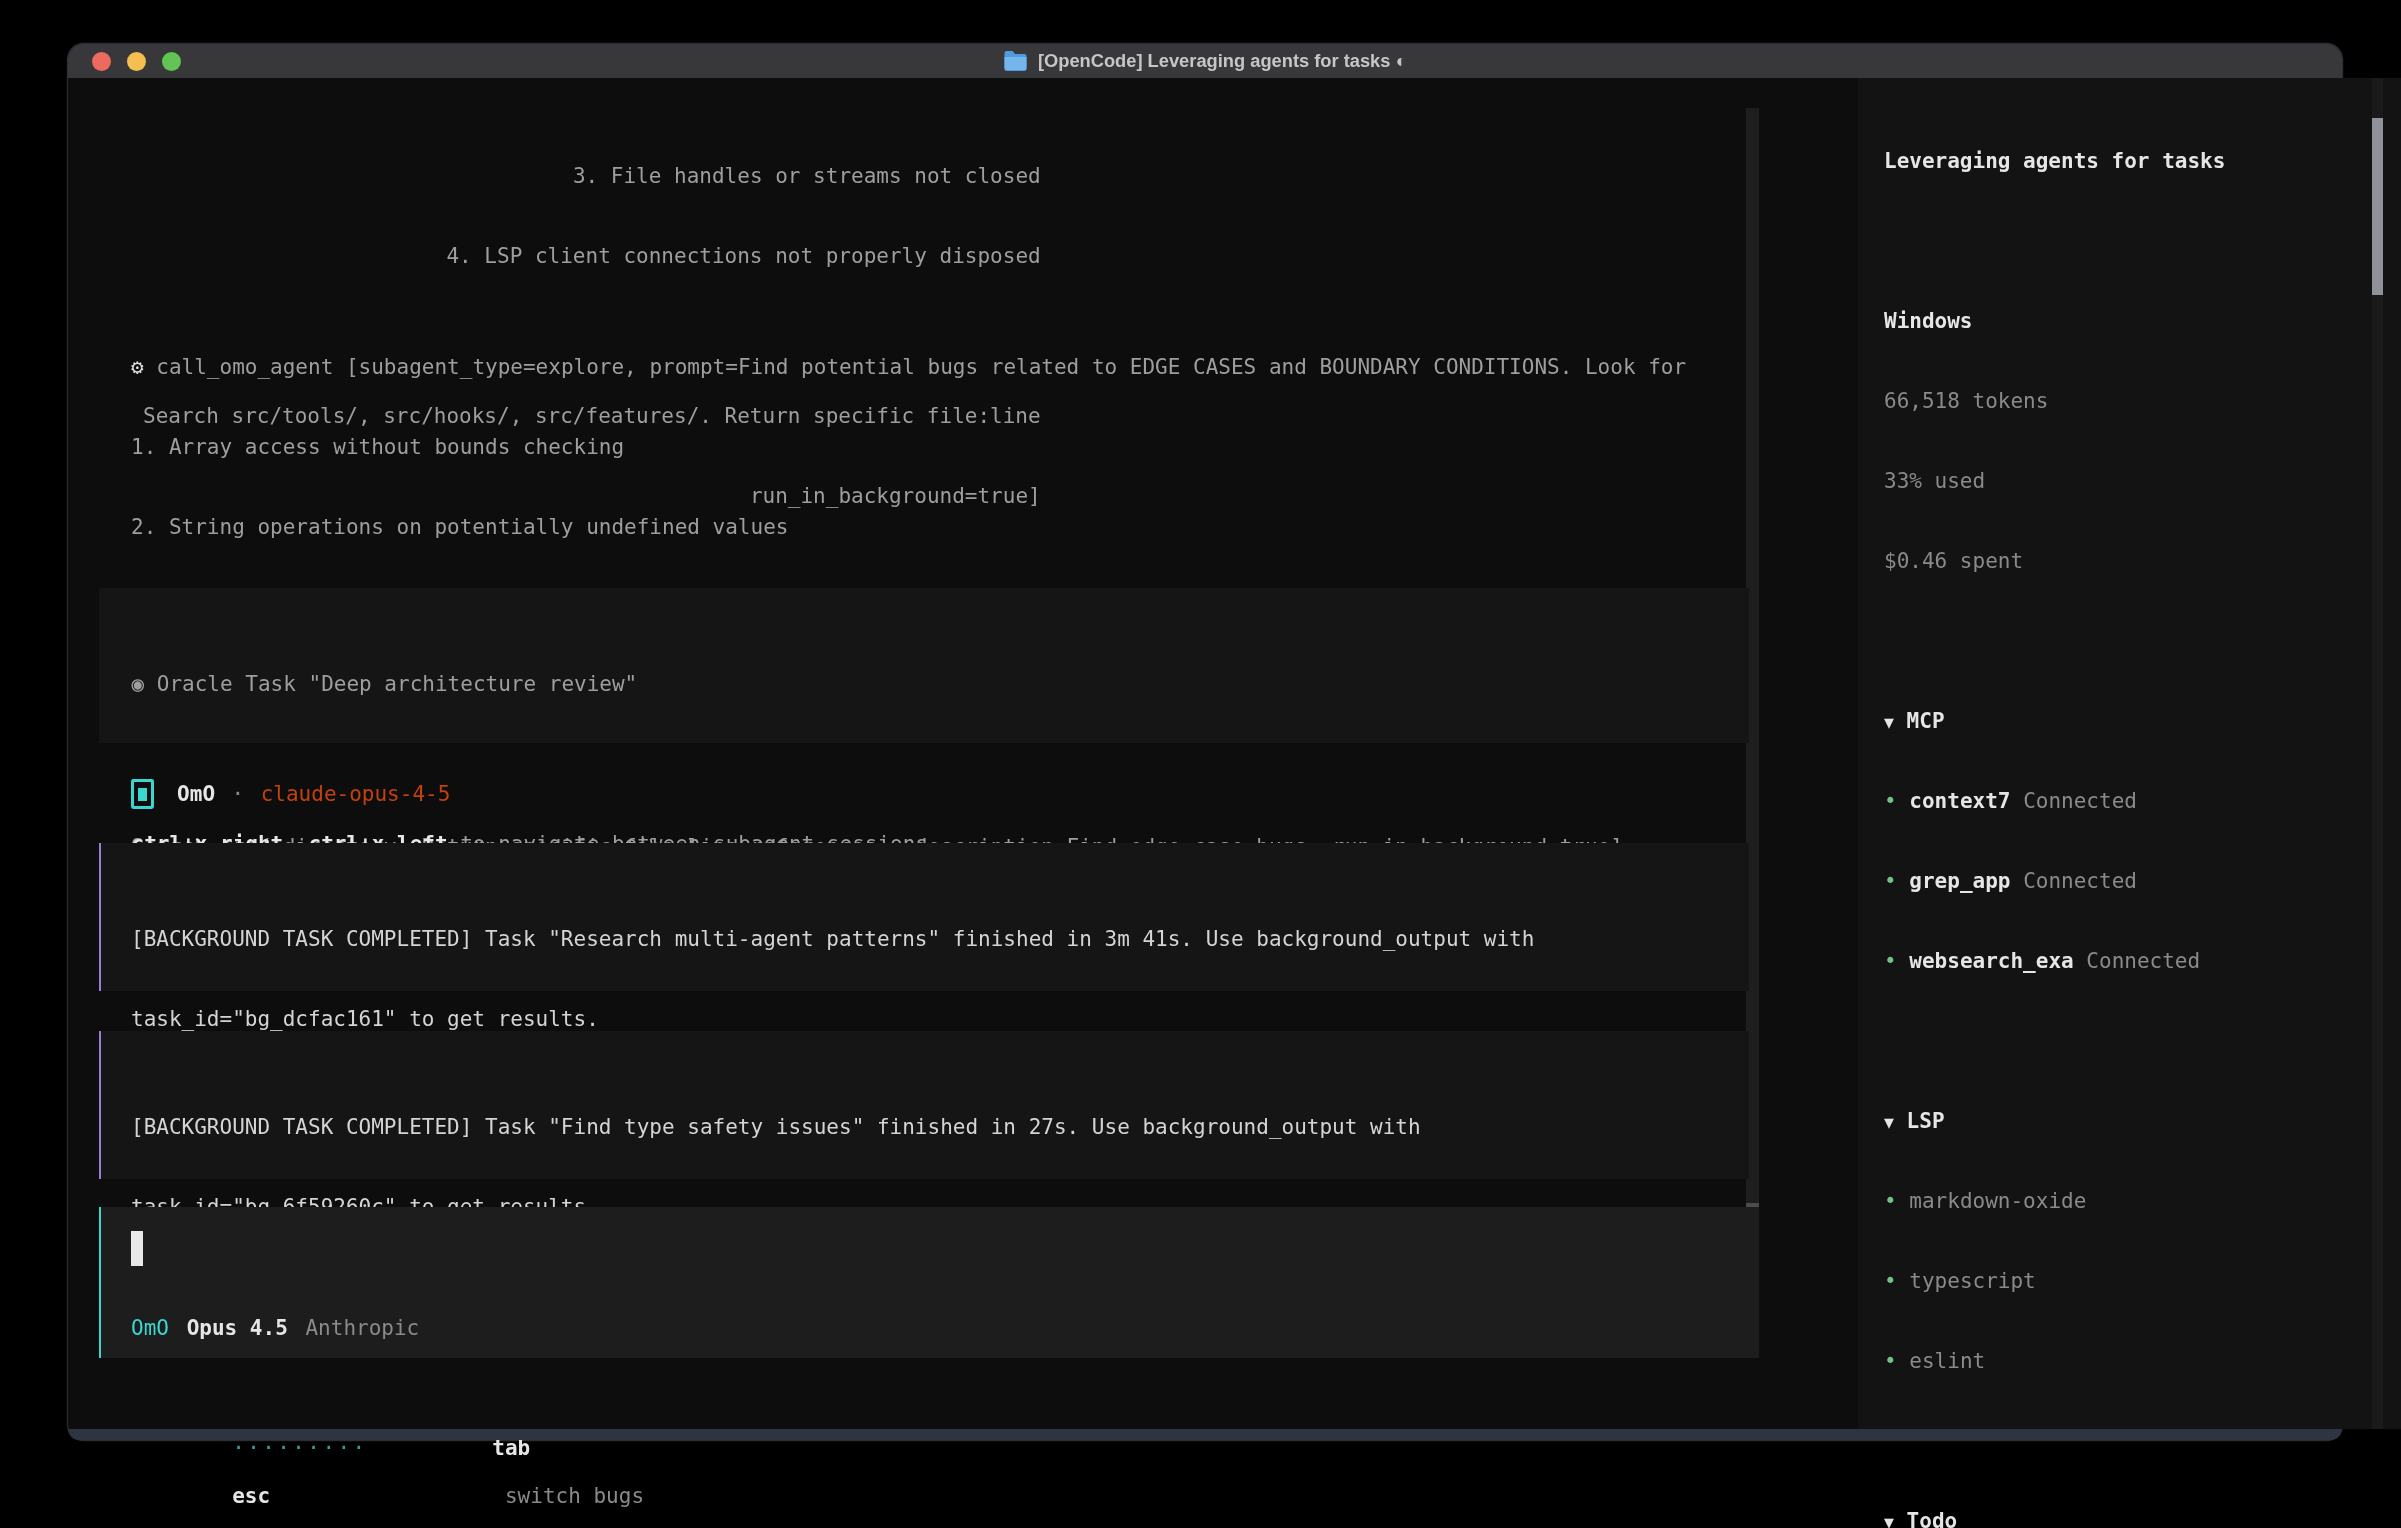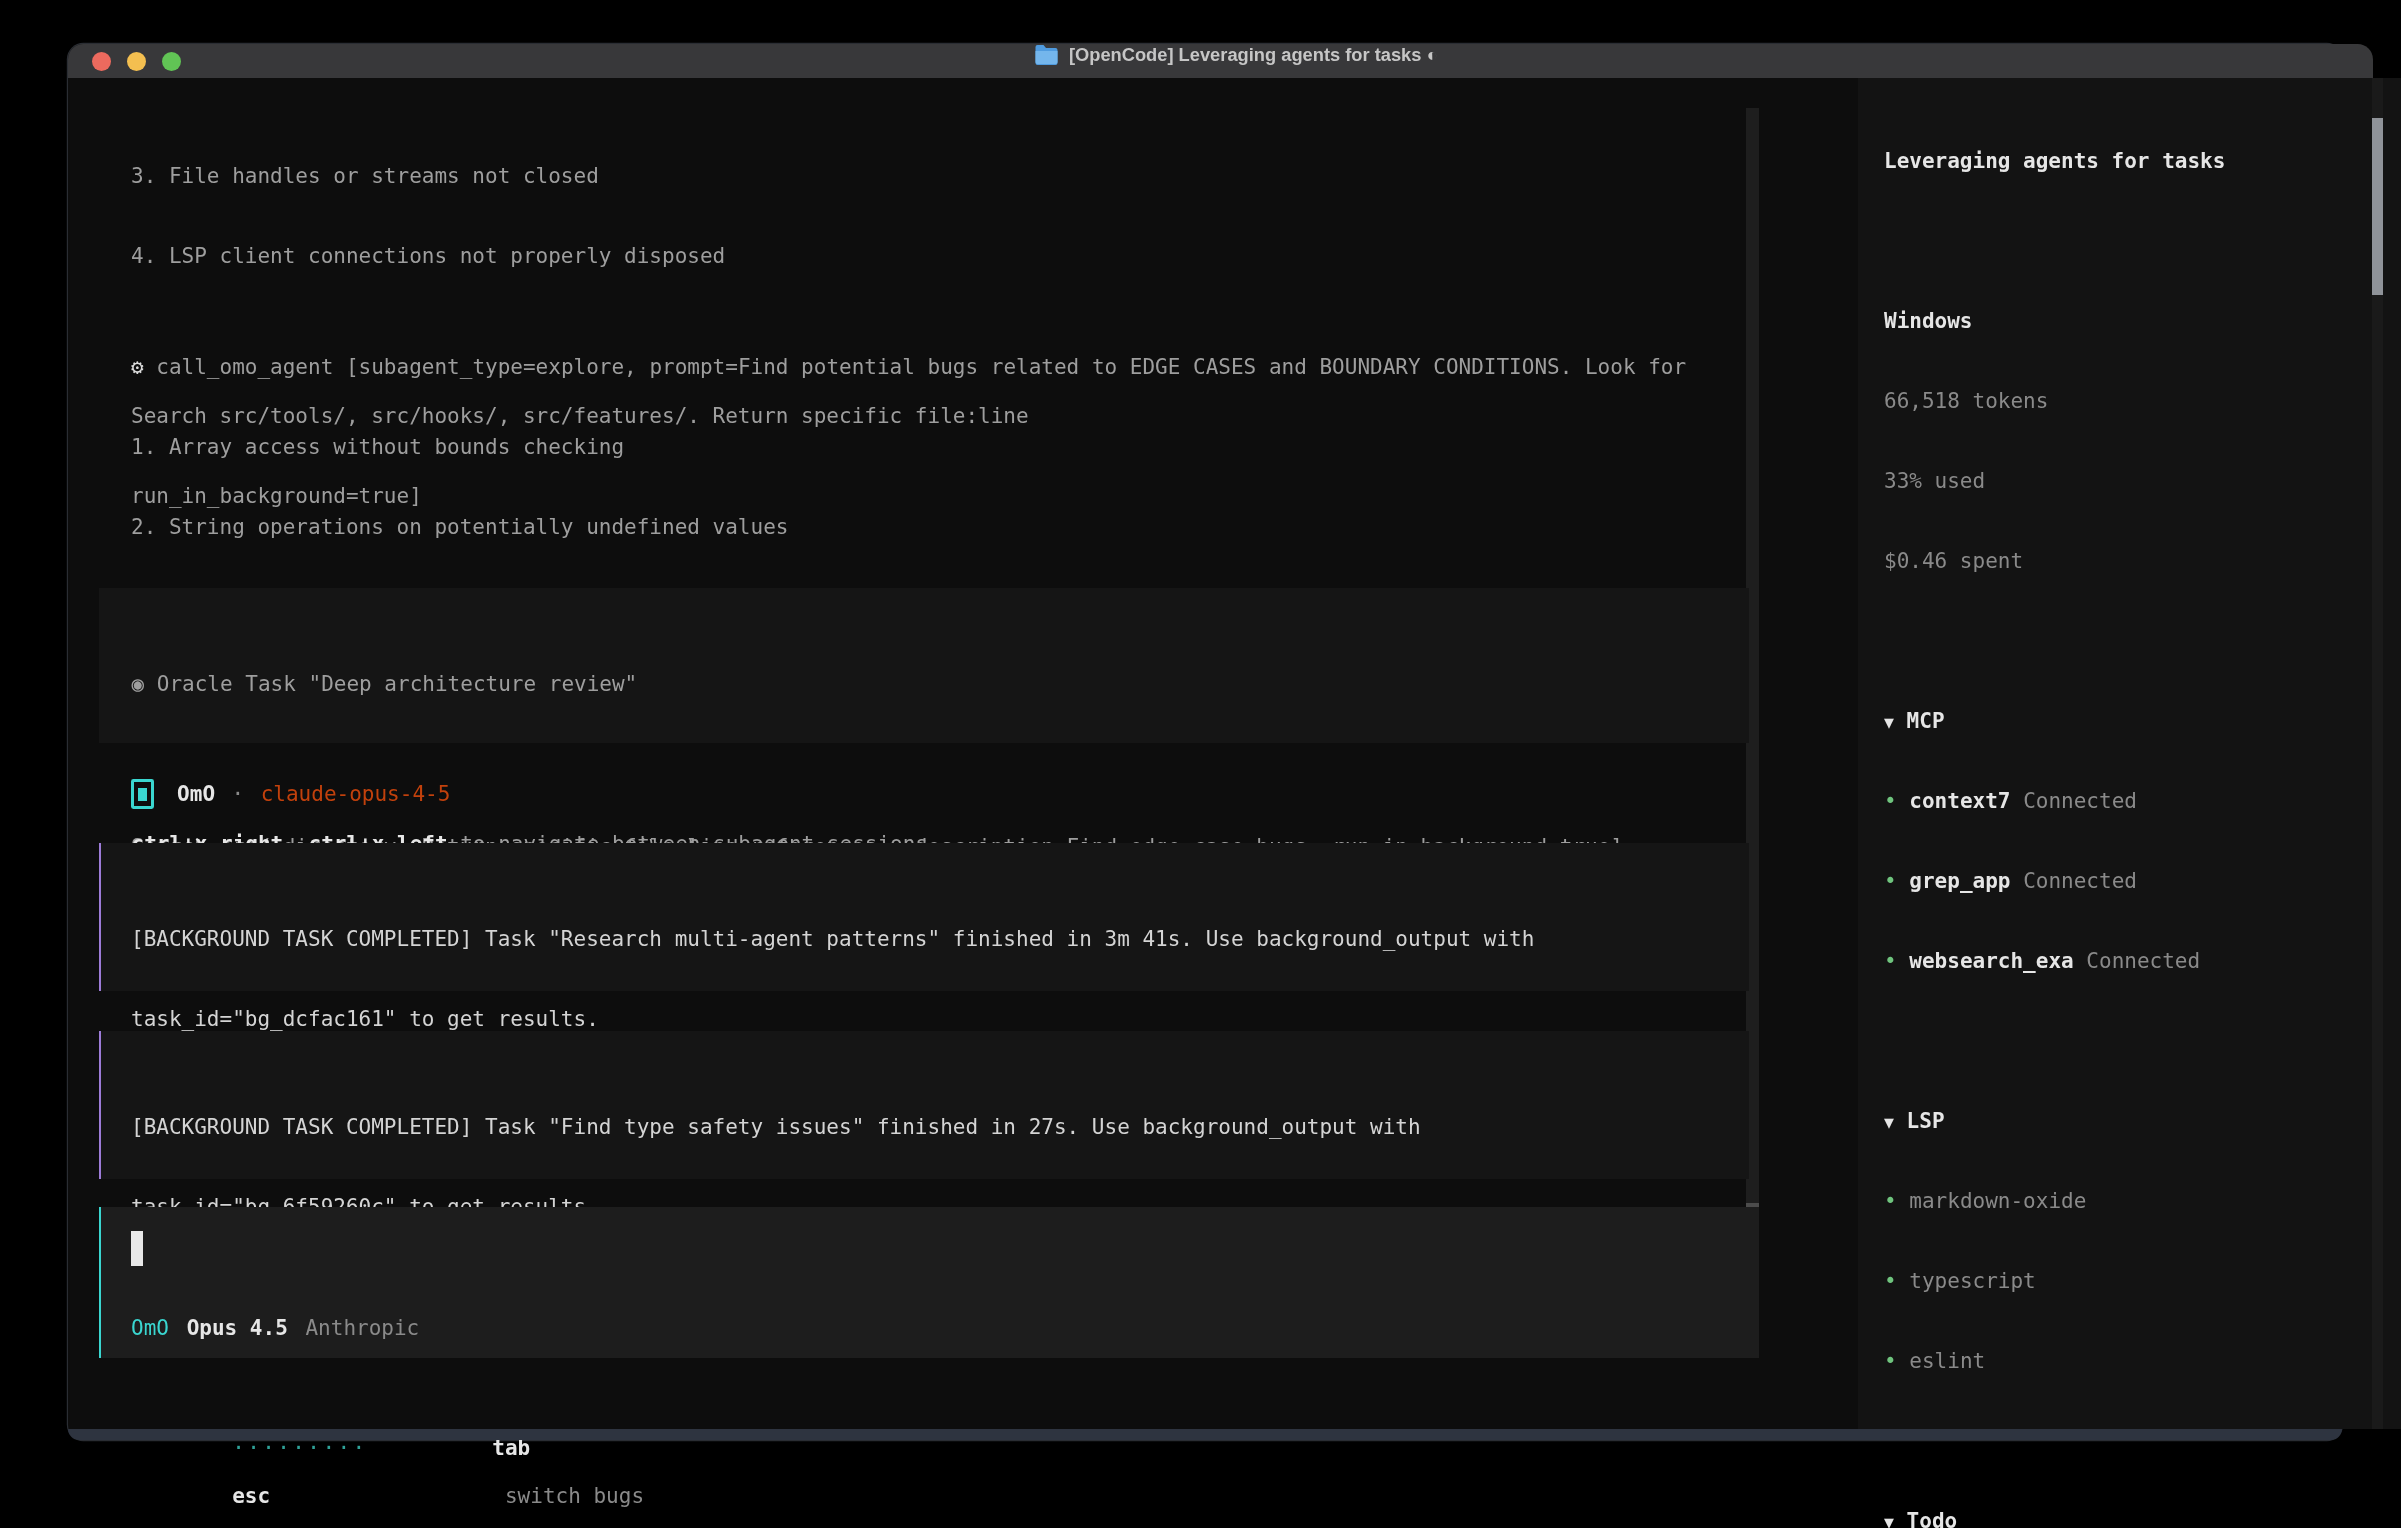--- a/index.html
+++ b/index.html
@@ -1,21 +1,21 @@
 <!DOCTYPE html>
 <html style="font-size:9.5px"><head>
 <meta charset="utf-8">
 <style>
   html,body{margin:0;padding:0;background:#000;}
   .screen{position:relative;width:2401px;height:1528px;background:#000;overflow:hidden;
           font-family:"DejaVu Sans Mono", monospace;}
   .window{position:absolute;left:68px;top:44px;width:2274px;height:1396px;background:#0d0d0d;
           border-radius:15.4px;box-shadow:0 0 0 1.2px #2a2d33;}
   .titlebar{position:absolute;left:0;top:0;width:100%;height:34px;background:#38383a;
-            border-radius:15.4px 15.4px 0 0;display:flex;align-items:flex-start;padding-left:31px;}
+            border-radius:15.4px 15.4px 0 0;display:flex;align-items:center;}
   .lights{position:absolute;left:23.6px;top:0;height:34px;display:flex;align-items:center;gap:16px;}
   .light{width:19px;height:19px;border-radius:50%;}
   .title-wrap{margin:0 auto;display:flex;align-items:center;gap:9.5px;
               font-family:"Liberation Sans", sans-serif;font-weight:bold;font-size:18.3px;color:#c6c6c6;}
   .term{position:absolute;font-size:21px;color:#9e9e9e;white-space:pre;}
   .term .ln{height:32px;line-height:32px;}
   .bright{color:#dcdcdc;}
   .boldw{color:#e6e6e6;font-weight:bold;}
   .mid{color:#8a8a8a;}
   .cyan{color:#3ad6d0;}
@@ -86,21 +86,21 @@
           </svg>
         </span>
         <span>[OpenCode] Leveraging agents for tasks ◐</span>
       </div>
     </div>
 
     <div class="main-scrollbar">
       <div class="main-thumb"></div>
     </div>
 
-    <div class="term" style="left:63px;top:68px;">
+    <div class="term" style="left:75px;top:68px;text-align:right;">
       <div class="ln">3. File handles or streams not closed</div>
       <div class="ln">4. LSP client connections not properly disposed</div>
       <div class="ln"></div>
       <div class="ln">Search src/tools/, src/hooks/, src/features/. Return specific file:line</div>
       <div class="ln">run_in_background=true]</div>
     </div>
 
 
     <div class="term" style="left:63px;top:259px;">
       <div class="ln"><span class="bright">⚙</span><span> call_omo_agent [subagent_type=explore, prompt=Find potential bugs related to EDGE CASES and BOUNDARY CONDITIONS. Look for</span></div>

